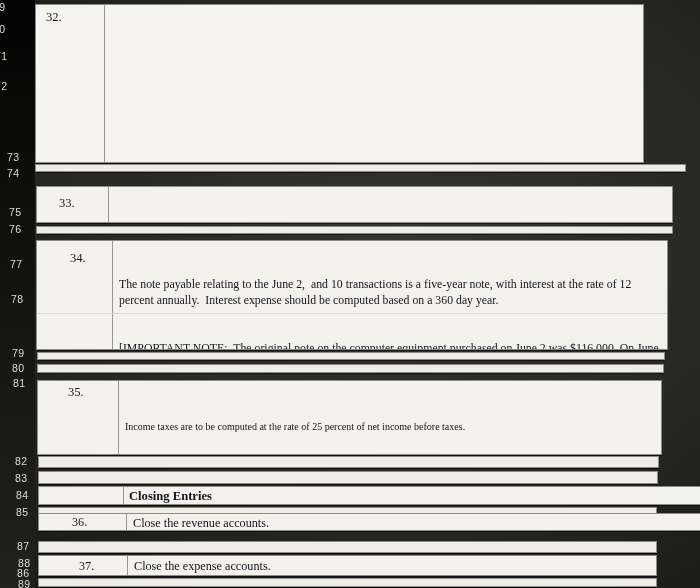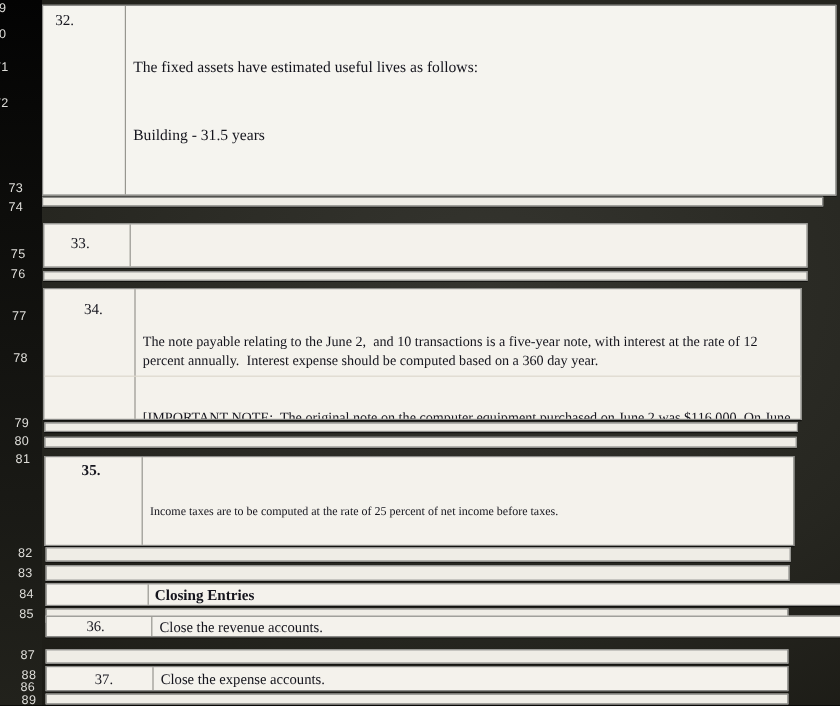--- a/index.html
+++ b/index.html
@@ -51,30 +51,23 @@
   <div class="rlabel" style="left:13px; top:377px;">81</div>
   <div class="rlabel" style="left:15px; top:455px;">82</div>
   <div class="rlabel" style="left:15px; top:472px;">83</div>
   <div class="rlabel" style="left:16px; top:489px;">84</div>
   <div class="rlabel" style="left:16px; top:506px;">85</div>
   <div class="rlabel" style="left:17px; top:523px;margin-top:44px;">86</div>
   <div class="rlabel" style="left:17px; top:540px;">87</div>
   <div class="rlabel" style="left:18px; top:557px;">88</div>
   <div class="rlabel" style="left:18px; top:578px;">89</div>
 
-  <div class="cell" style="left:35px; top:4px; width:662px; height:159px; background:#f5f4ef;">
+  <div class="cell" style="left:35px; top:4px; width:609px; height:159px; background:#f5f4ef;">
     <div class="divider" style="left:68px;"></div>
     <div class="num" style="left:10px; top:5px;">32.</div>
-    <div class="txt" style="left:69px; right:2px; padding:3px 24px 0 6px; font-size:13px; line-height:19px;">
-      <div>The fixed assets have estimated useful lives as follows:</div>
-      <div>Building - 31.5 years</div>
-      <div>Computer Equipment - 5.0 years</div>
-      
-      
-    </div>
   </div>
 
   <div class="cell strip" style="left:35px; top:164px; width:651px; height:8px;"></div>
 
   <div class="cell" style="left:36px; top:186px; width:637px; height:37px;">
     <div class="divider" style="left:71px;"></div>
     <div class="num" style="left:22px; top:9px;">33.</div>
     <div class="txt" style="left:72px; right:2px; padding:2px 8px 0 6px; font-size:12.2px; line-height:16.5px;">
       
     </div>
@@ -91,21 +84,21 @@
       <div>[IMPORTANT NOTE:  The original note on the computer equipment purchased on June 2 was $116,000. On June 10, eight days later, $22,250 was repaid.  Interest expense must be</div>
       
     </div>
   </div>
 
   <div class="cell strip" style="left:37px; top:352px; width:628px; height:8px;"></div>
   <div class="cell strip" style="left:37px; top:364px; width:627px; height:9px;"></div>
 
   <div class="cell" style="left:37px; top:380px; width:625px; height:75px;">
     <div class="divider" style="left:80px;"></div>
-    <div class="num" style="left:30px; top:4px;font-weight:bold;">35.</div>
+    <div class="num" style="left:30px; top:4px;">35.</div>
     <div class="txt" style="left:81px; right:0; padding:3px 8px 0 6px; font-size:10px; line-height:17px;">
       <div>Income taxes are to be computed at the rate of 25 percent of net income before taxes.</div>
       
     </div>
   </div>
 
   <div class="cell strip" style="left:38px; top:456px; width:621px; height:12px;"></div>
   <div class="cell strip" style="left:38px; top:471px; width:620px; height:13px;"></div>
 
   <div class="cell" style="left:38px; top:486px; width:694px; height:19px;">

